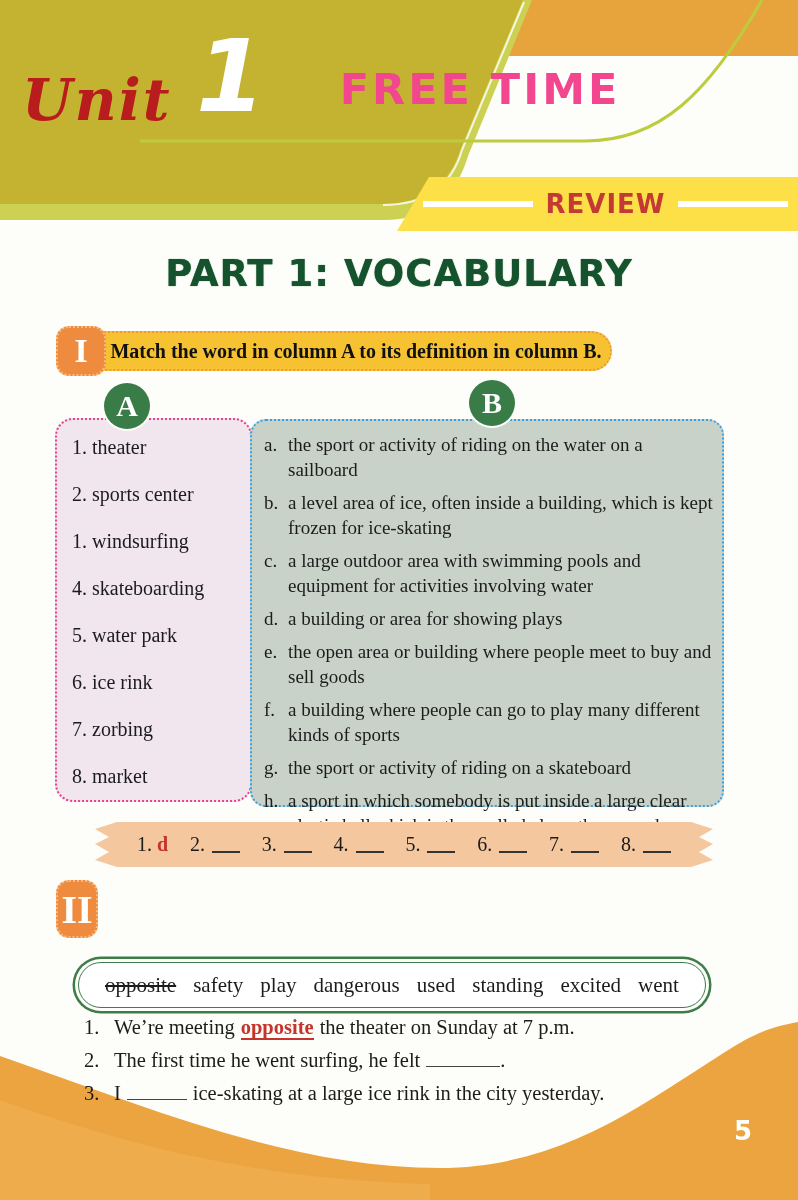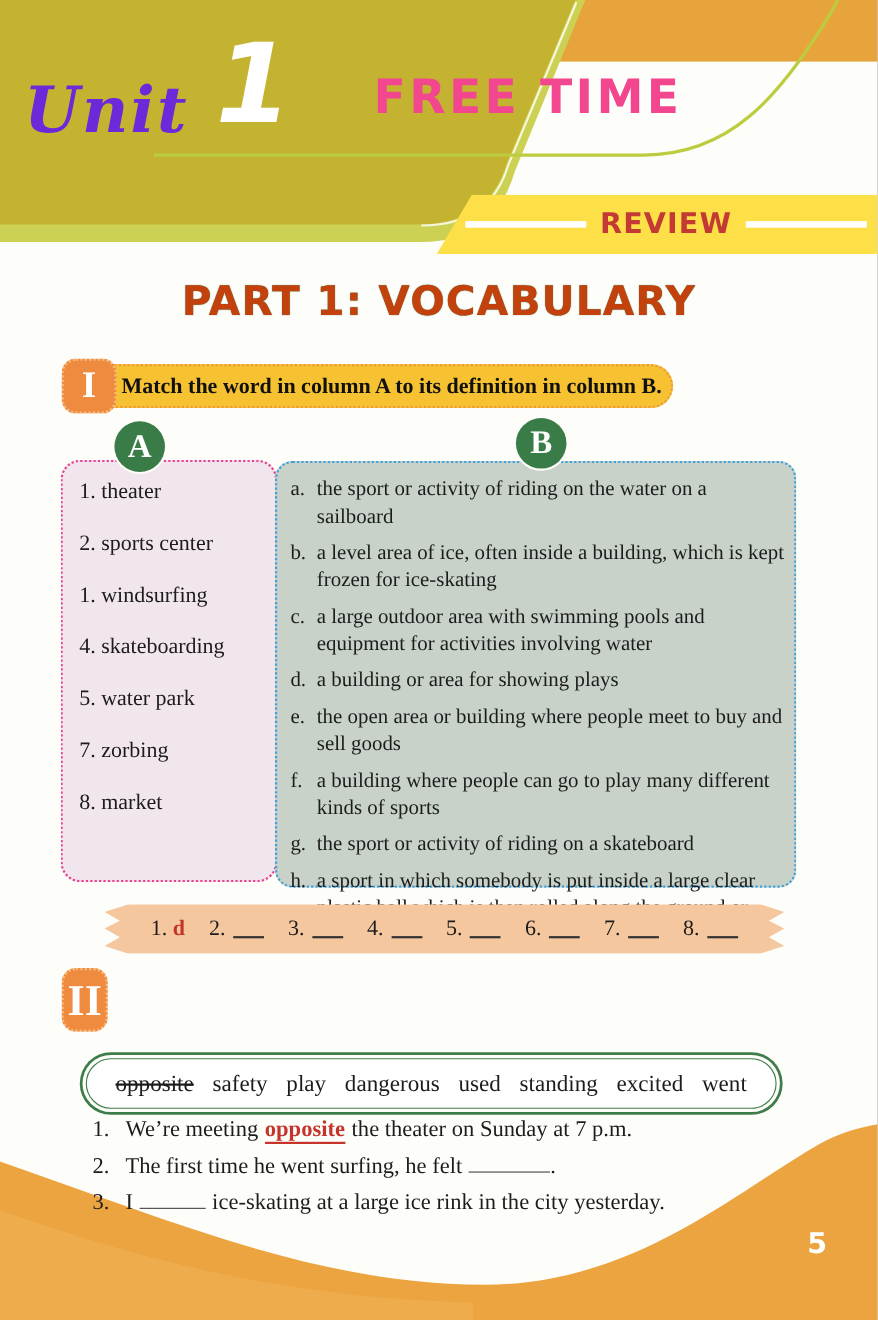--- a/index.html
+++ b/index.html
@@ -7,21 +7,21 @@
     position:relative;width:798px;height:1200px;margin:0 auto;
     background:#fdfdfa;overflow:hidden;
     font-family:"Liberation Serif",serif;color:#1c1c1c;
   }
   
   .band-orange{position:absolute;left:0;top:0;width:798px;height:56px;background:#e7a43d;}
   .header-svg{position:absolute;left:0;top:0;}
   .unit-label{
     position:absolute;left:22px;top:66px;
     font-family:"DejaVu Serif",serif;font-style:italic;font-weight:700;
-    font-size:58px;color:#6d28d9;letter-spacing:2px;
+    font-size:58px;color:#b91c1c;letter-spacing:2px;
   }
   .unit-number{
     position:absolute;left:196px;top:18px;
     font-family:"DejaVu Sans",sans-serif;font-style:italic;font-weight:700;
     font-size:100px;color:#fff;
   }
   .free-time{
     position:absolute;left:330px;top:64px;width:300px;text-align:center;
     font-family:"DejaVu Sans",sans-serif;font-weight:900;font-size:43px;
     color:#f2478f;letter-spacing:3px;
@@ -35,21 +35,21 @@
   .review-line.left{margin-left:26px;}
   .review-line.right{margin-right:10px;}
   .review-text{
     font-family:"DejaVu Sans",sans-serif;font-weight:800;font-size:26px;
     color:#c23a33;letter-spacing:1px;margin:0 12px;line-height:1;
   }
   
   .part-title{
     position:absolute;left:0;top:252px;width:798px;text-align:center;
     font-family:"DejaVu Sans",sans-serif;font-weight:900;font-size:37px;
-    color:#c2410c;letter-spacing:1px;text-shadow:0 0 1px #2f6f3d;
+    color:#14532d;letter-spacing:1px;text-shadow:0 0 1px #2f6f3d;
   }
   
   .ex-banner{
     position:absolute;background:#f6c231;border:2px dotted #ee9a3c;border-radius:22px;
     box-sizing:border-box;display:flex;align-items:center;justify-content:center;
     font-weight:700;font-size:20px;color:#111;z-index:1;
   }
   .banner1{left:56px;top:331px;width:556px;height:40px;padding-left:44px;}
   .banner2{left:56px;top:887px;width:484px;height:46px;padding-left:58px;}
   .numeral-box{
@@ -154,20 +154,21 @@
   <div class="circle circle-b">
     <span>B</span>
   </div>
 
   <div class="col-a">
     <div class="word">1. theater</div>
     <div class="word">2. sports center</div>
     <div class="word">1. windsurfing</div>
     <div class="word">4. skateboarding</div>
     <div class="word">5. water park</div>
+    <div class="word">6. ice rink</div>
     <div class="word">7. zorbing</div>
     <div class="word">8. market</div>
   </div>
 
   <div class="col-b">
     <div class="def">
       <span class="letter">a.</span>
       <span class="def-text">the sport or activity of riding on the water on a sailboard</span>
     </div>
     <div class="def">

